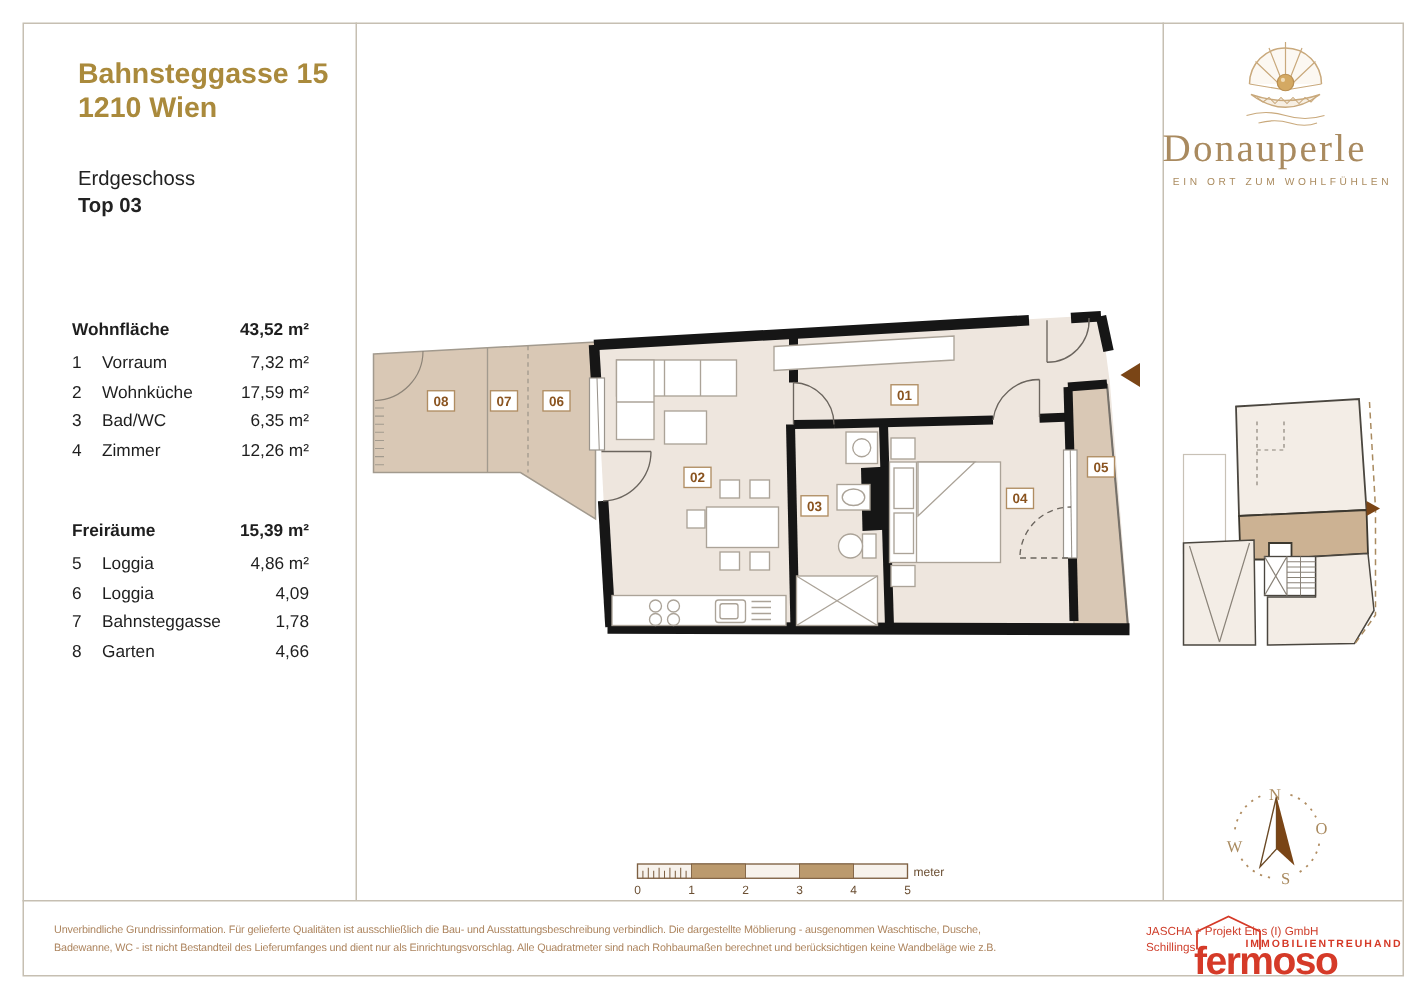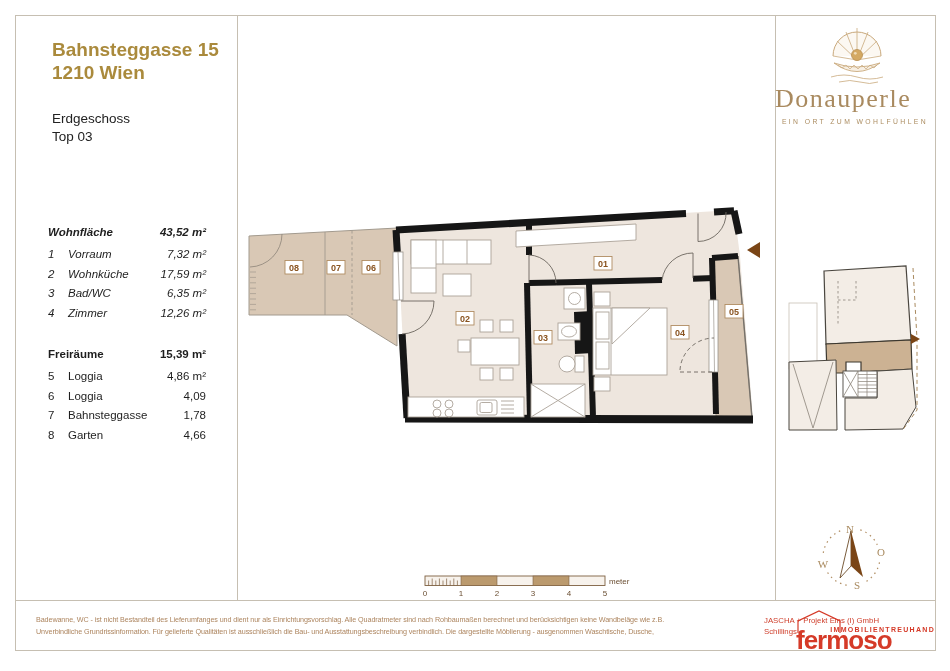--- a/index.html
+++ b/index.html
@@ -6,21 +6,21 @@
   .page{position:relative;width:950px;height:671px;background:#fff;overflow:hidden;
         font-family:"Liberation Sans",sans-serif;border-radius:18px;}
   .abs{position:absolute;}
   
   .frame{left:15px;top:15px;width:919px;height:634px;border:1px solid #c6bfb2;}
   .vline{width:1px;background:#c6bfb2;}
   .hline{height:1px;background:#c6bfb2;}
   
   .title{left:52px;top:38px;font-size:19px;font-weight:bold;color:#aa8a3c;line-height:23px;}
   .floorblock{left:52px;top:110px;font-size:13.5px;color:#222;line-height:18px;}
-  .floorblock .unit{font-weight:normal;}
+  .floorblock .unit{font-weight:bold;}
   .tbl{left:48px;width:158px;font-size:11.5px;color:#1e1e1e;}
   .trow{display:flex;height:19.7px;align-items:flex-start;}
   .thead{font-weight:bold;height:22px;}
   .tnum{width:20px;}
   .tname{flex:1;}
   .tval{text-align:center;white-space:nowrap;}
   
   .brandname{left:775px;top:84px;width:160px;
              font-family:"Liberation Serif",serif;font-size:26px;color:#a98a5f;letter-spacing:1.5px;}
   .brandtag{left:775px;top:118px;width:160px;text-align:center;font-size:6.8px;
@@ -50,21 +50,21 @@
 
   <div class="abs title">
     <div>Bahnsteggasse 15</div>
     <div>1210 Wien</div>
   </div>
   <div class="abs floorblock">
     <div>Erdgeschoss</div>
     <div class="unit">Top 03</div>
   </div>
 
-  <div class="abs tbl" style="top:226px;font-style:italic;">
+  <div class="abs tbl" style="top:214px;">
     <div class="trow thead">
       <span class="tname">Wohnfläche</span>
       <span class="tval">43,52 m²</span>
     </div>
     <div class="trow">
       <span class="tnum">1</span>
       <span class="tname">Vorraum</span>
       <span class="tval">7,32 m²</span>
     </div>
     <div class="trow">
@@ -287,22 +287,22 @@
     <circle cx="823" cy="564" r="8" fill="#fff"></circle>
     <polygon points="851,531 851,566 840,578" fill="#ffffff" stroke="#6b4a26" stroke-width="0.9"></polygon>
     <polygon points="851,531 863,577 851,566" fill="#7a4516"></polygon>
     <text x="850" y="533" text-anchor="middle" class="cletter">N</text>
     <text x="881" y="556" text-anchor="middle" class="cletter">O</text>
     <text x="857" y="589" text-anchor="middle" class="cletter">S</text>
     <text x="823" y="568" text-anchor="middle" class="cletter">W</text>
   </svg>
 
   <div class="abs disc">
+    <div>Unverbindliche Grundrissinformation. Für gelieferte Qualitäten ist ausschließlich die Bau- und Ausstattungsbeschreibung verbindlich. Die dargestellte Möblierung - ausgenommen Waschtische, Dusche,</div>
     <div>Badewanne, WC - ist nicht Bestandteil des Lieferumfanges und dient nur als Einrichtungsvorschlag. Alle Quadratmeter sind nach Rohbaumaßen berechnet und berücksichtigen keine Wandbeläge wie z.B.</div>
-    <div>Unverbindliche Grundrissinformation. Für gelieferte Qualitäten ist ausschließlich die Bau- und Ausstattungsbeschreibung verbindlich. Die dargestellte Möblierung - ausgenommen Waschtische, Dusche,</div>
   </div>
 
   <div class="abs company">
     <div>JASCHA + Projekt Eins (I) GmbH</div>
     <div>Schillings</div>
   </div>
 
   <svg class="abs" style="left:794px;top:605px;" width="75" height="32" viewBox="0 0 75 32">
     <polyline points="4,28 4,16 25,6 46,16 46,28" fill="none" stroke="#d53a28" stroke-width="1.2"></polyline>
   </svg>

